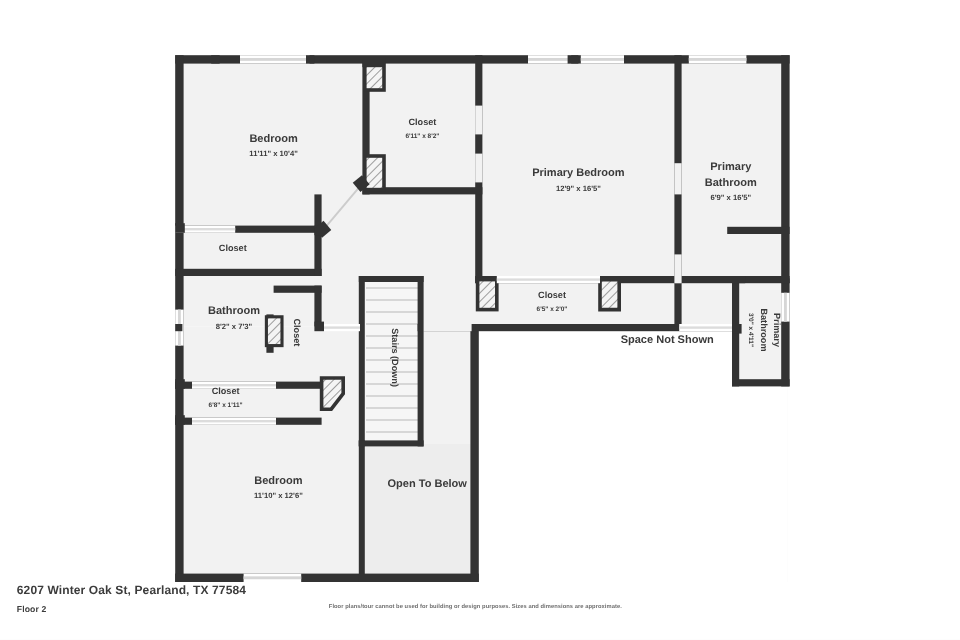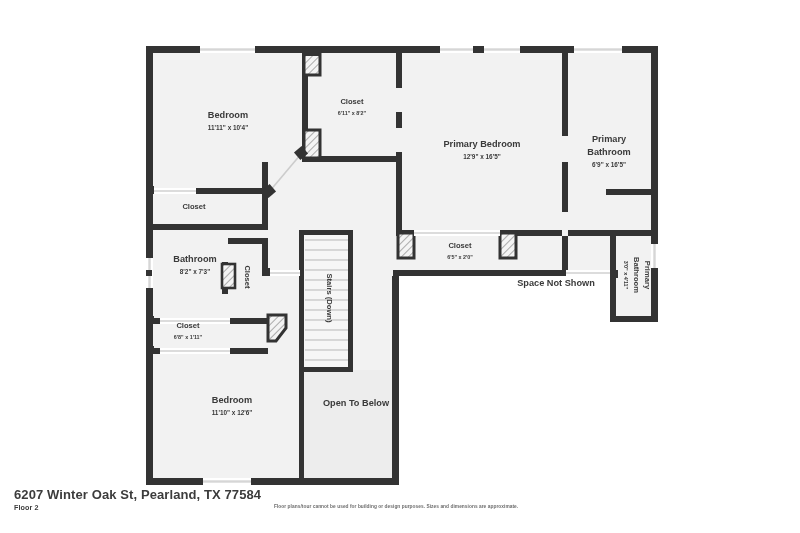--- a/index.html
+++ b/index.html
@@ -24,21 +24,21 @@
     position: absolute;
     left: 0;
     bottom: 0;
     width: 800px;
     height: 46px;
   }
   .addr {
     position: absolute;
     left: 14px;
     top: 0px;
-    font-size: 13px;
+    font-size: 10px;
     font-weight: bold;
     color: #3c3c3c;
     letter-spacing: 0.1px;
   }
   .floorlbl {
     position: absolute;
     left: 14px;
     top: 16px;
     font-size: 7.2px;
     font-weight: bold;

